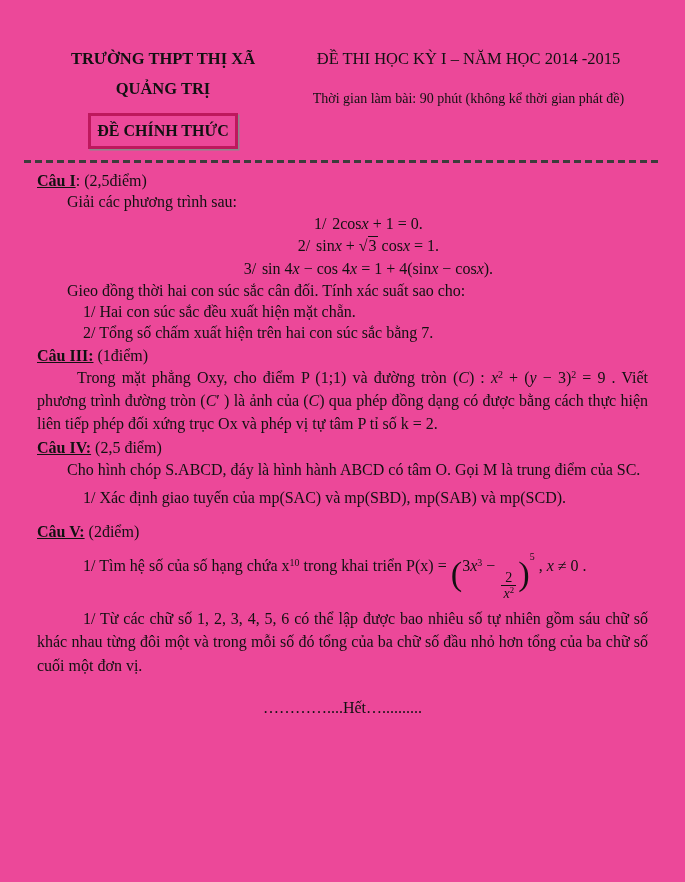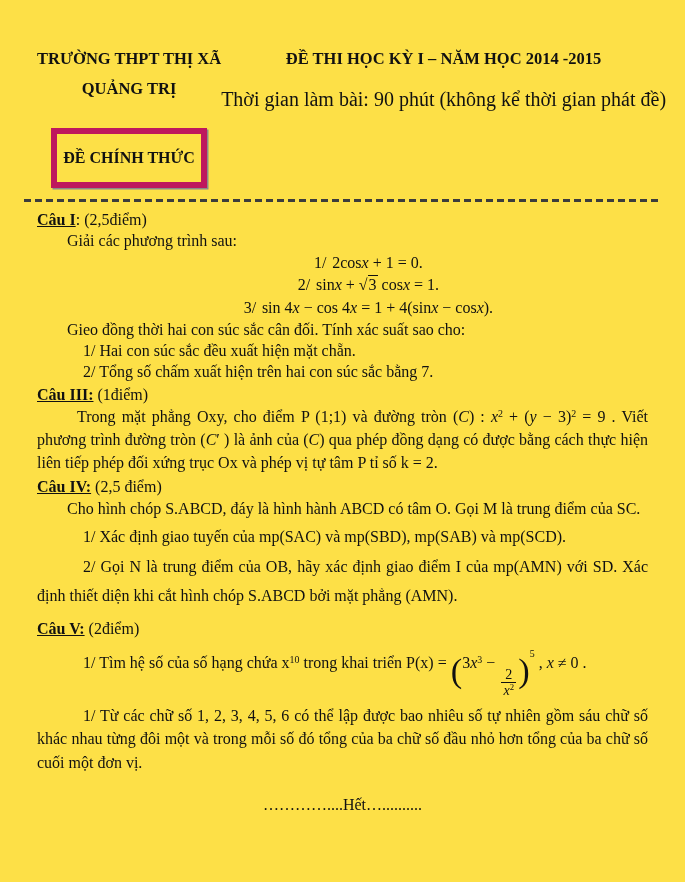--- a/index.html
+++ b/index.html
@@ -1,31 +1,31 @@
 <!DOCTYPE html>
 <html><head>
 <meta charset="utf-8">
 <style>
   html,body{margin:0;padding:0;background:#e8e8e8;}
   .page{
-    width:685px;height:882px;margin:0 auto;background:#fde047;color:#111;
+    width:685px;height:882px;margin:0 auto;background:#ec4899;color:#111;
     font-family:"Liberation Serif","DejaVu Serif",serif;font-size:16px;
     box-sizing:border-box;padding:44px 37px 0 37px;position:relative;overflow:hidden;
   }
   
   .header{display:flex;align-items:flex-start;}
   .header-left{width:252px;display:flex;flex-direction:column;align-items:center;text-align:center;}
   .header-right{flex:1;text-align:center;}
   .school{font-weight:bold;font-size:16.5px;line-height:30px;white-space:nowrap;}
-  .exam-title,.exam-subject{font-weight:bold;font-size:16.5px;line-height:30px;white-space:nowrap;}
+  .exam-title,.exam-subject{font-weight:normal;font-size:16.5px;line-height:30px;white-space:nowrap;}
   .official-box{
-    margin-top:24px;font-weight:bold;font-size:16px;padding:15px 6px;
-    border:6px solid #be185d;box-shadow:1.5px 1.5px 0 #8a8a8a;white-space:nowrap;
+    margin-top:9px;font-weight:bold;font-size:16px;padding:6px 6px;
+    border:3px solid #be185d;box-shadow:1.5px 1.5px 0 #8a8a8a;white-space:nowrap;
   }
-  .exam-duration{font-size:20px;margin-top:13px;line-height:24px;white-space:nowrap;}
+  .exam-duration{font-size:14px;margin-top:13px;line-height:24px;white-space:nowrap;}
   
   .dashed-sep{
     margin:11px -13px 7px -13px;height:2.5px;
     background:repeating-linear-gradient(90deg,#3c3c3c 0 7px,transparent 7px 11px);
   }
   
   .q-head{line-height:21px;margin-top:2px;}
   .q-label{font-weight:bold;text-decoration:underline;}
   .intro{padding-left:30px;line-height:21px;}
   .eq-row{padding-left:46px;line-height:21.5px;margin:1px 0;text-align:center;}
@@ -96,21 +96,20 @@
   <div class="q-head">
     <span class="q-label">Câu III:</span><span class="q-points"> (1điểm)</span>
   </div>
   <div class="para">Trong mặt phẳng Oxy, cho điểm P (1;1) và đường tròn (<span class="tk-i">C</span>) : <span class="tk-i">x</span><span class="tk-sup">2</span> + (<span class="tk-i">y</span> − 3)<span class="tk-sup">2</span> = 9 . Viết phương trình đường tròn (<span class="tk-i">C</span>′ ) là ảnh của (<span class="tk-i">C</span>) qua phép đồng dạng có được bằng cách thực hiện liên tiếp phép đối xứng trục Ox và phép vị tự tâm P tỉ số k = 2.</div>
 
   <div class="q-head">
     <span class="q-label">Câu IV:</span><span class="q-points"> (2,5 điểm)</span>
   </div>
   <div class="q4-intro">Cho hình chóp S.ABCD, đáy là hình hành ABCD có tâm O. Gọi M là trung điểm của SC.</div>
   <div class="q4-item1">1/  Xác định giao tuyến của mp(SAC) và mp(SBD),  mp(SAB) và mp(SCD).</div>
-  <div class="q4-item2">2/ Gọi N là trung điểm của OB, hãy xác định giao điểm I của mp(AMN) với SD. Xác định thiết diện khi cắt hình chóp S.ABCD bởi mặt phẳng (AMN).</div>
 
   <div class="q-head q5-head">
     <span class="q-label">Câu V:</span><span class="q-points"> (2điểm)</span>
   </div>
   <div class="q5-item1">1/ Tìm hệ số của số hạng chứa x<span class="tk-sup">10</span> trong khai triển P(x) = <span class="tk-big">(</span>3<span class="tk-i">x</span><span class="tk-sup">3</span> − <span class="tk-frac">
         <span class="num">2</span>
         <span class="den"><span class="tk-i">x</span><span class="tk-sup">2</span></span>
       </span><span class="tk-big">)</span><span class="tk-bsup">5</span> , <span class="tk-i">x</span> ≠ 0 .</div>
   <div class="q5-item2">1/ Từ các chữ số 1, 2, 3, 4, 5, 6 có thể lập được bao nhiêu số tự nhiên gồm sáu chữ số khác nhau từng đôi một và trong mỗi số đó tổng của ba chữ số đầu nhỏ hơn tổng của ba chữ số cuối một đơn vị.</div>
 

